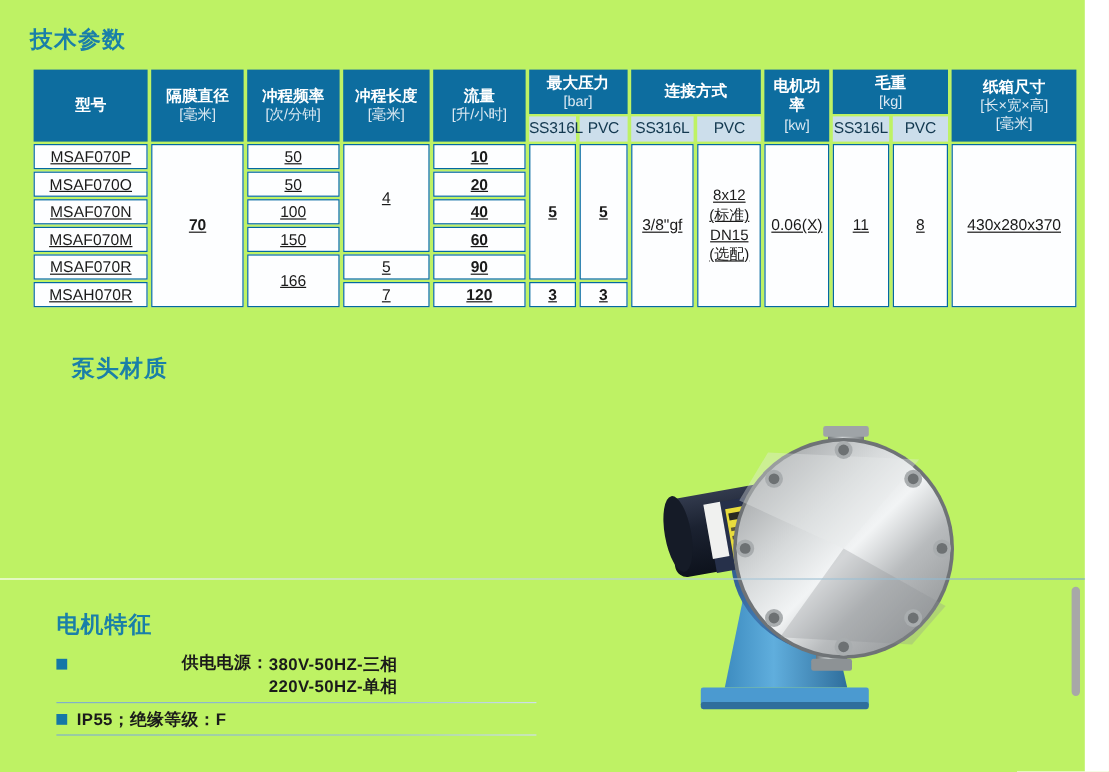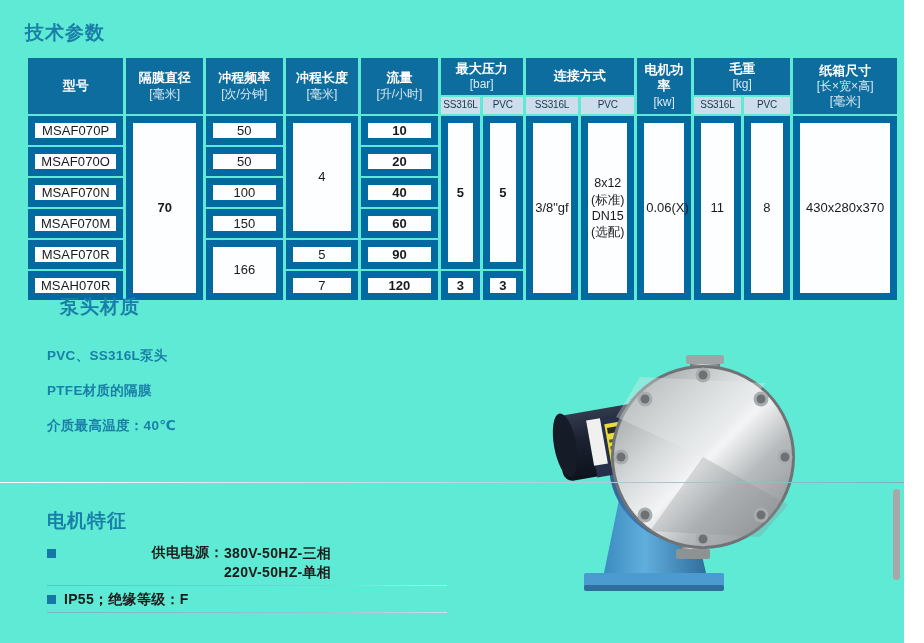--- a/index.html
+++ b/index.html
@@ -6,21 +6,21 @@
   html, body {
     margin: 0; padding: 0;
     width: 924px; height: 643px;
     background: #ffffff;
     font-family: "Liberation Sans", "DejaVu Sans", sans-serif;
     overflow: hidden;
   }
   #page {
     position: relative;
     width: 904px; height: 643px;
-    background: #5eead4;
+    background: #bef264;
     overflow: hidden;
   }
 
   
   .sec-title {
     position: absolute;
     font-size: 19px;
     font-weight: bold;
     color: #1a7fa8;
     letter-spacing: 1px;
@@ -50,35 +50,36 @@
   }
   #spec-table th .unit {
     display: block;
     font-weight: normal;
     font-size: 12px;
     color: #dce9f2;
   }
   #spec-table th.sub {
     background: #ccdeeb;
     color: #12384f;
-    font-size: 10px;
+    font-size: 13px;
     font-weight: normal;
     padding: 2px 0;
     letter-spacing: -0.2px;
   }
   #spec-table td {
     background: #fdfeff;
-    border: 7px solid #0369a1;
+    border: 1px solid #0369a1;
     font-size: 13px;
     color: #1a1a1a;
     text-align: center;
     vertical-align: middle;
     height: 21px;
     padding: 0 2px;
     white-space: nowrap;
+    text-decoration: underline;
   }
   #spec-table td.model {
     text-align: center;
     letter-spacing: 0.1px;
   }
   #spec-table td.bold { font-weight: bold; }
   #spec-table td.multiline { white-space: normal; line-height: 1.3; font-size: 12.5px; margin-left: 40px; }
 
   
   #pumphead-block {
@@ -314,25 +315,20 @@
         <td>7</td>
         <td class="bold">120</td>
         <td class="bold">3</td>
         <td class="bold">3</td>
       </tr>
     </tbody>
   </table>
 
   <div class="sec-title" style="left:60px; top:294px;">泵头材质</div>
 
-  <div id="pumphead-block" style="top:330px;">
-    <div class="line">PVC、SS316L泵头</div>
-    <div class="line">PTFE材质的隔膜</div>
-    <div class="line">介质最高温度：40℃</div>
-  </div>
 
   <svg id="pump-photo" viewBox="0 0 360 275">
     <defs>
       <linearGradient id="steelHead" x1="0" y1="0" x2="1" y2="1">
         <stop offset="0%" stop-color="#8e9193"></stop>
         <stop offset="35%" stop-color="#d6d9da"></stop>
         <stop offset="52%" stop-color="#f2f4f5"></stop>
         <stop offset="68%" stop-color="#b8bbbd"></stop>
         <stop offset="100%" stop-color="#85888a"></stop>
       </linearGradient>

